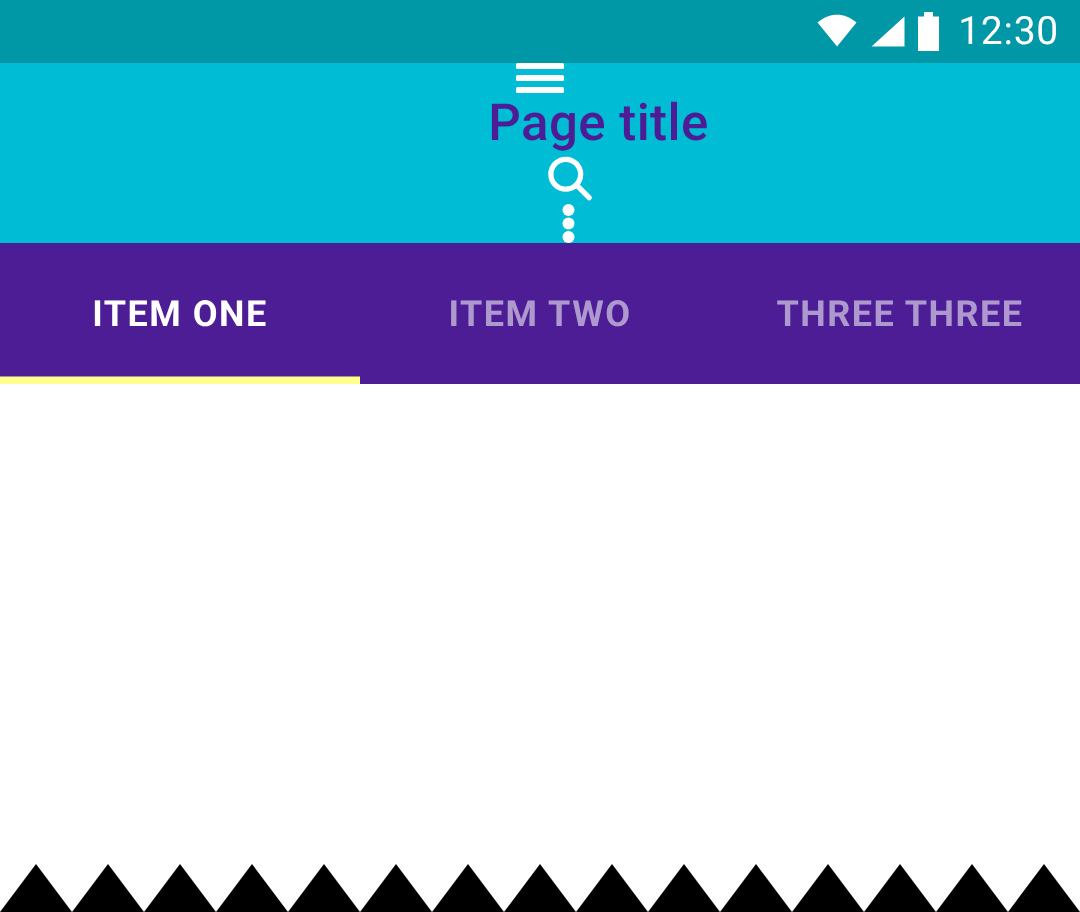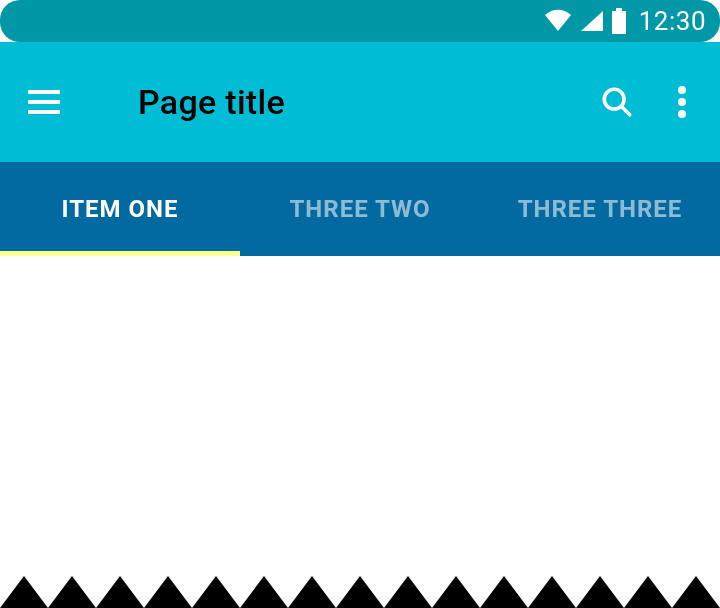--- a/index.html
+++ b/index.html
@@ -13,36 +13,36 @@
   }
   .status-bar {
     height: 42px;
     background: #0097a7;
     display: flex;
     align-items: center;
     justify-content: flex-end;
     padding: 0 14px;
     color: #ffffff;
     gap: 6px;
-    border-radius: 20px;
   }
   .status-bar .clock {
     font-size: 26px;
     font-weight: 400;
     margin-left: 6px;
     letter-spacing: 0.5px;
   }
   .status-bar svg { display: block; }
   .app-bar {
     height: 120px;
     background: #00bcd4;
     display: flex;
     align-items: center;
     padding: 0 28px;
-    color: #000000;
+    color: #4c1d95;
+    flex-direction: column;
   }
   .hamburger {
     width: 32px;
     height: 24px;
     display: flex;
     flex-direction: column;
     justify-content: space-between;
     cursor: pointer;
   }
   .hamburger span {
@@ -77,21 +77,21 @@
     cursor: pointer;
   }
   .kebab span {
     width: 8px;
     height: 8px;
     background: #ffffff;
     border-radius: 50%;
   }
   .tab-bar {
     height: 94px;
-    background: #0369a1;
+    background: #4c1d95;
     display: flex;
     position: relative;
   }
   .tab {
     flex: 1;
     display: flex;
     align-items: center;
     justify-content: center;
     font-size: 24px;
     font-weight: 700;
@@ -166,21 +166,21 @@
       <span></span>
       <span></span>
   </div>
 </div>
 
 <div class="tab-bar">
   <div class="tab active">
     <span>ITEM ONE</span>
   </div>
   <div class="tab">
-    <span>THREE TWO</span>
+    <span>ITEM TWO</span>
   </div>
   <div class="tab">
     <span>THREE THREE</span>
   </div>
 </div>
 
 <div class="content"></div>
 
 <svg class="zigzag" viewBox="0 0 720 32" preserveAspectRatio="none">
   <path d="M0,32 L0,32 L24,0 L48,32 L72,0 L96,32 L120,0 L144,32 L168,0 L192,32 L216,0 L240,32 L264,0 L288,32 L312,0 L336,32 L360,0 L384,32 L408,0 L432,32 L456,0 L480,32 L504,0 L528,32 L552,0 L576,32 L600,0 L624,32 L648,0 L672,32 L696,0 L720,32 Z" fill="#000000"></path>

